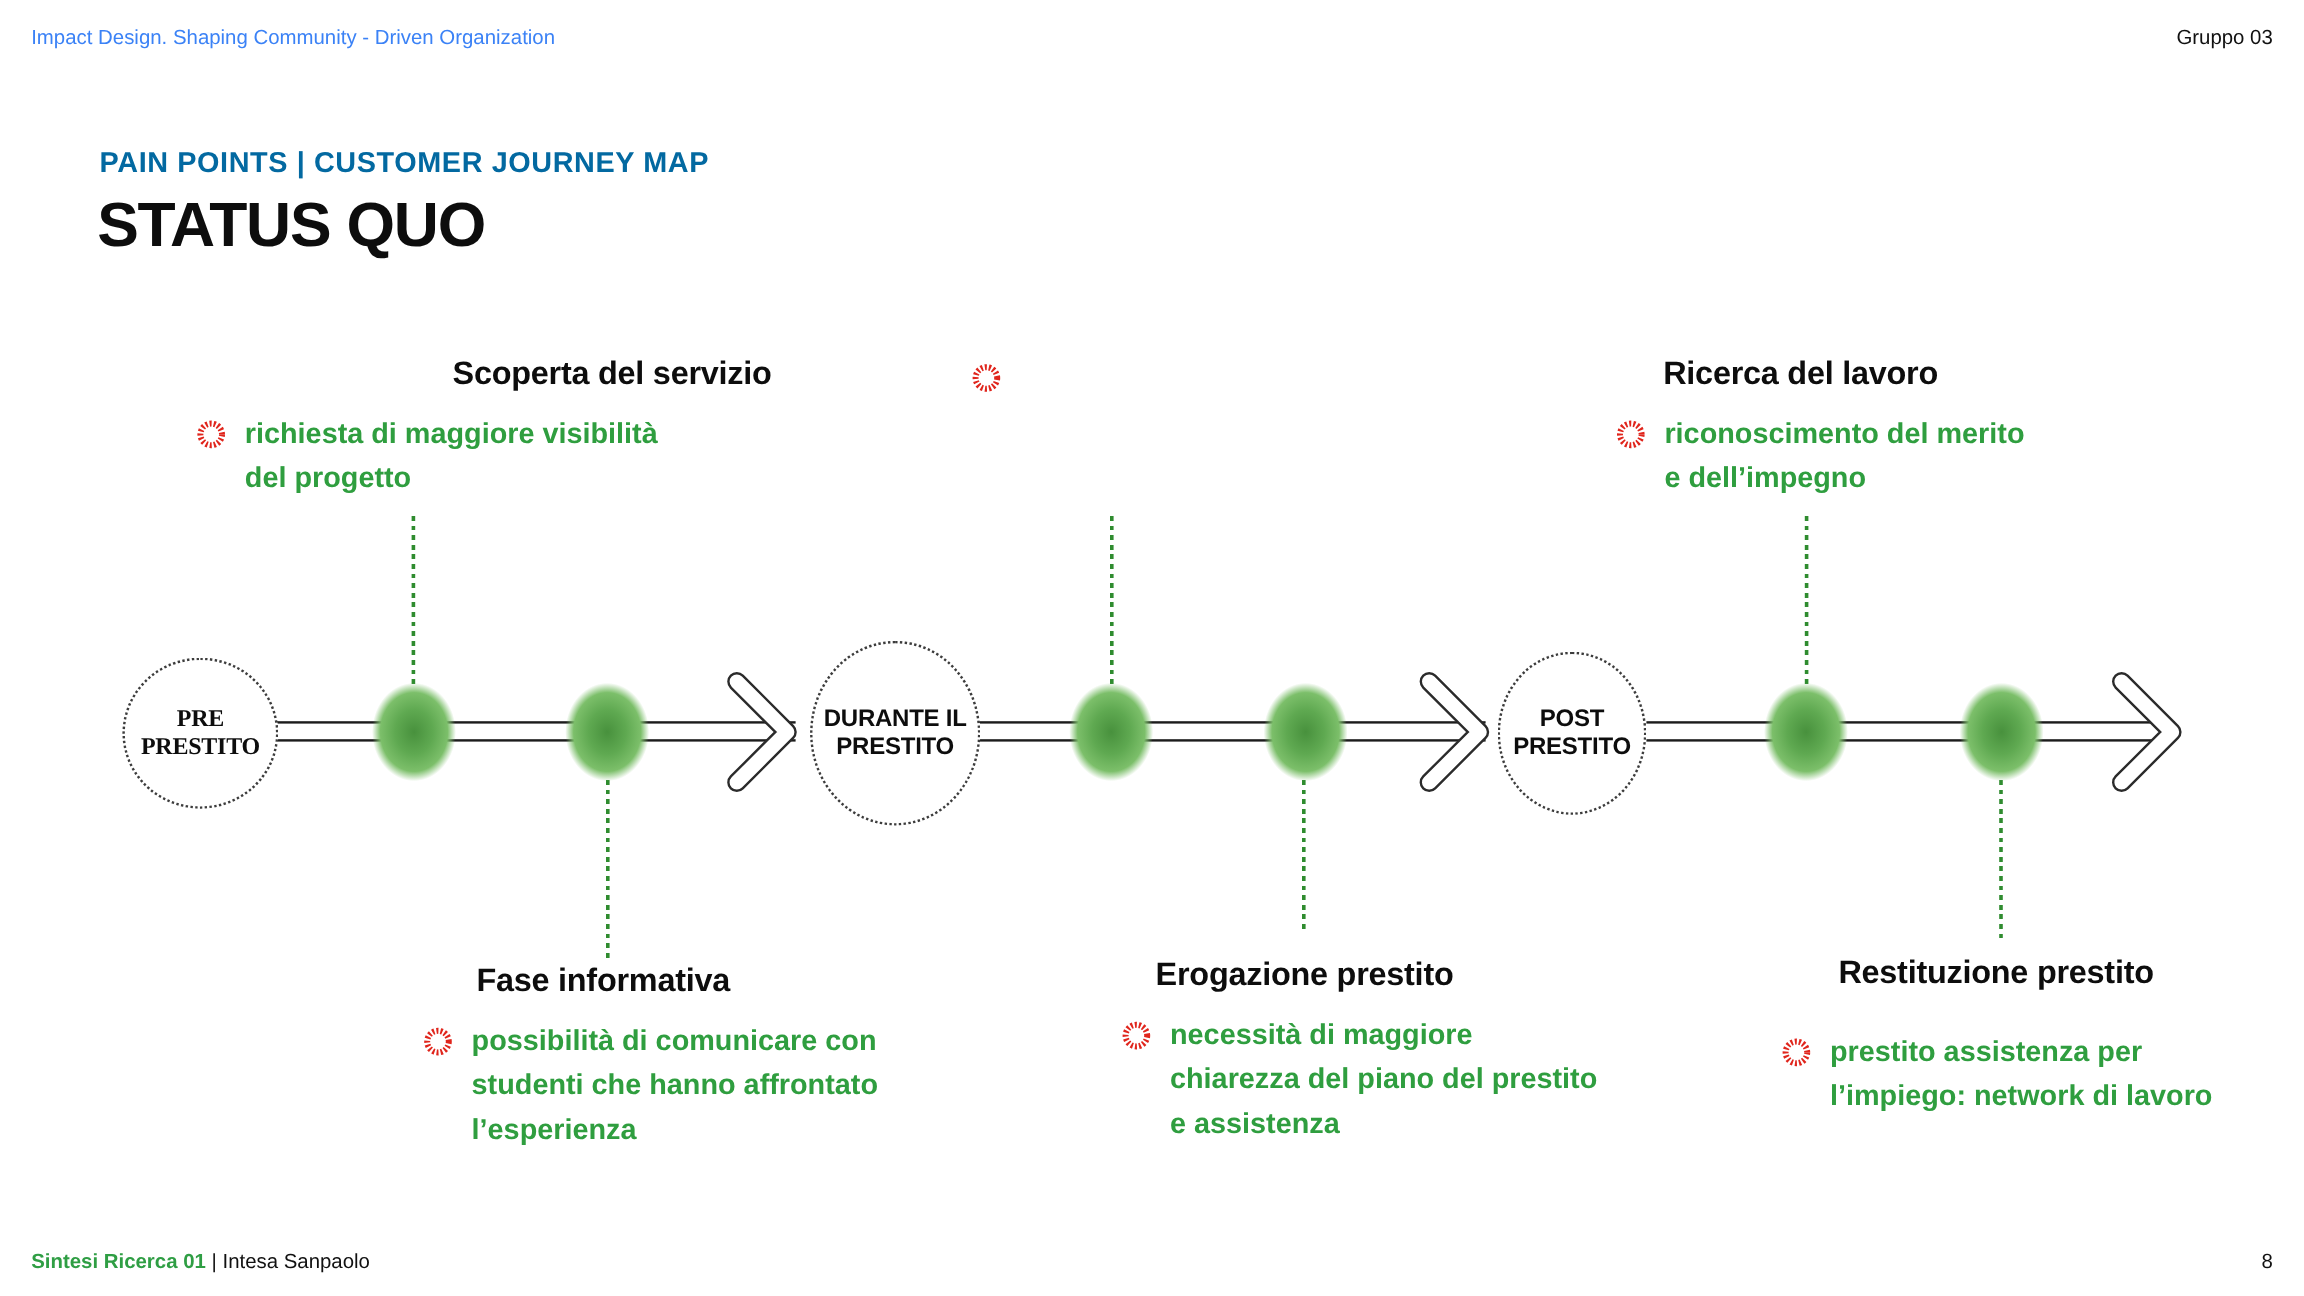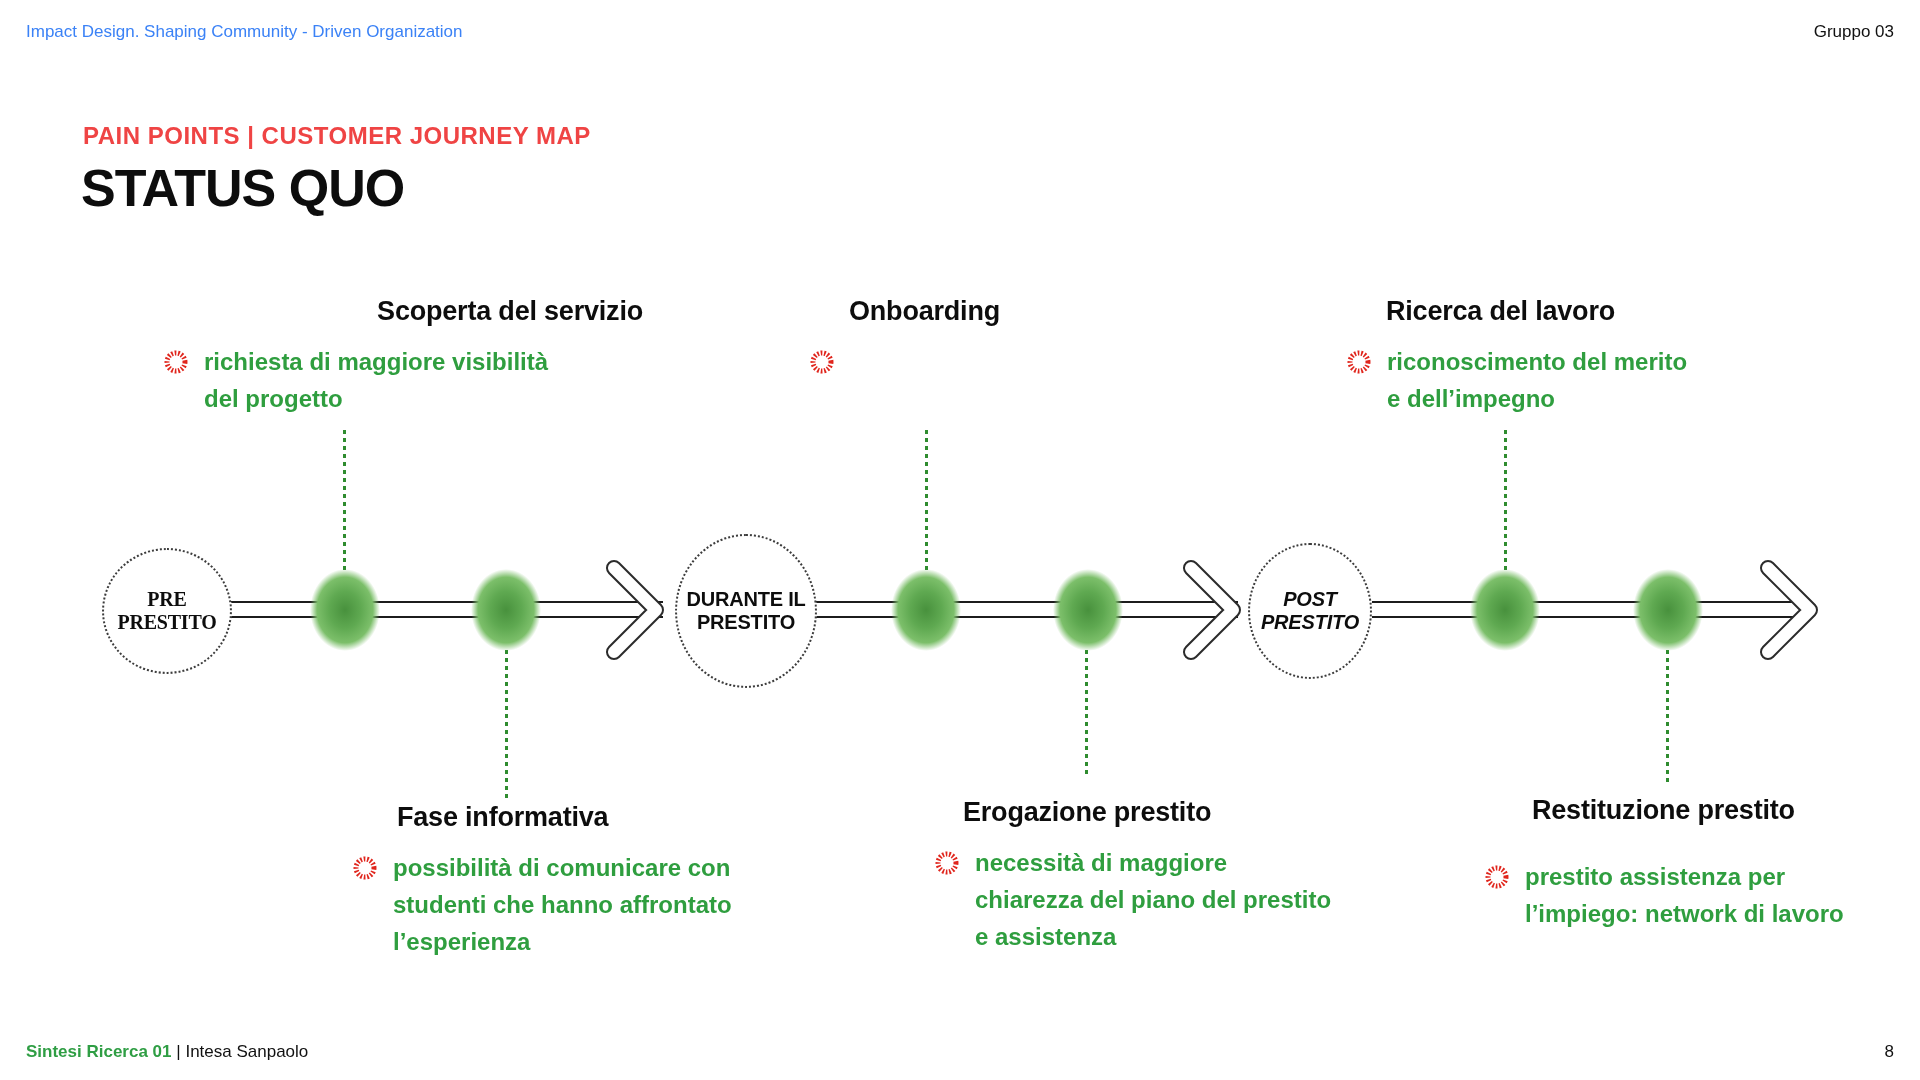--- a/index.html
+++ b/index.html
@@ -6,21 +6,21 @@
   html, body { width: 1920px; height: 1080px; background: #ffffff; overflow: hidden; }
   body { font-family: "Liberation Sans", "DejaVu Sans", sans-serif; color: #111; position: relative; }
 
   .abs { position: absolute; }
 
   
   .meta-left  { left: 26px;  top: 22px; font-size: 17px; color: #3b82f6; }
   .meta-right { right: 26px; top: 22px; font-size: 17px; color: #111; }
 
   
-  .kicker { left: 83px; top: 122px; font-size: 24px; font-weight: 700; color: #ef4444; letter-spacing: 0.5px; }
+  .kicker { left: 83px; top: 122px; font-size: 24px; font-weight: 700; color: #0369a1; letter-spacing: 0.5px; }
   .main-title { left: 81px; top: 158px; font-size: 52px; font-weight: 800; color: #0d0d0d; letter-spacing: -1px; }
 
   
   .callout { position: absolute; }
   .callout h3 { font-size: 27px; font-weight: 700; color: #0d0d0d; margin-bottom: 16px; letter-spacing: -0.2px; }
   .pain-row { display: flex; align-items: flex-start; }
   .pain-icon { flex: 0 0 auto; width: 26px; height: 26px; margin-top: 6px; margin-right: 15px; }
   .pain-text { font-size: 24px; font-weight: 700; color: #2f9e3f; line-height: 37px; white-space: pre-line; }
 
   
@@ -54,21 +54,20 @@
   <div class="pain-row">
     <svg class="pain-icon" viewBox="0 0 26 26">
       <circle cx="13" cy="13" r="9" fill="none" stroke="#e0251c" stroke-width="5" stroke-dasharray="1.7 1.7"></circle>
     </svg>
     <div class="pain-text">richiesta di maggiore visibilità
 del progetto</div>
   </div>
 </div>
 
 <div class="callout" style="left:809px; top:296px; width:440px;">
-  <h3 style="margin-left:40px;">Onboarding</h3>
   <div class="pain-row">
     <svg class="pain-icon" viewBox="0 0 26 26">
       <circle cx="13" cy="13" r="9" fill="none" stroke="#e0251c" stroke-width="5" stroke-dasharray="1.7 1.7"></circle>
     </svg>
   </div>
 </div>
 
 <div class="callout" style="left:1346px; top:296px; width:460px;">
   <h3 style="margin-left:40px;">Ricerca del lavoro</h3>
   <div class="pain-row">
@@ -102,21 +101,21 @@
 <div class="blob" style="left:1633px; top:569px;"></div>
 
 <div class="stage" style="left:102px;  top:548px; width:130px; height:126px;font-family:Liberation Serif, serif;">
   <div class="stage-label">PRE
 PRESTITO</div>
 </div>
 <div class="stage" style="left:675px;  top:534px; width:142px; height:154px;">
   <div class="stage-label">DURANTE IL
 PRESTITO</div>
 </div>
-<div class="stage" style="left:1248px; top:543px; width:124px; height:136px;font-style:italic;">
+<div class="stage" style="left:1248px; top:543px; width:124px; height:136px;">
   <div class="stage-label">POST
 PRESTITO</div>
 </div>
 
 <svg class="arrow" style="left:601px;  top:555px;" width="68" height="110" viewBox="0 0 68 110">
   <polyline points="13,13 55,55 13,97" fill="none" stroke="#2b2b2b" stroke-width="16" stroke-linecap="round" stroke-linejoin="round"></polyline>
   <polyline points="13,13 55,55 13,97" fill="none" stroke="#ffffff" stroke-width="12" stroke-linecap="round" stroke-linejoin="round"></polyline>
 </svg>
 <svg class="arrow" style="left:1178px; top:555px;" width="68" height="110" viewBox="0 0 68 110">
   <polyline points="13,13 55,55 13,97" fill="none" stroke="#2b2b2b" stroke-width="16" stroke-linecap="round" stroke-linejoin="round"></polyline>

